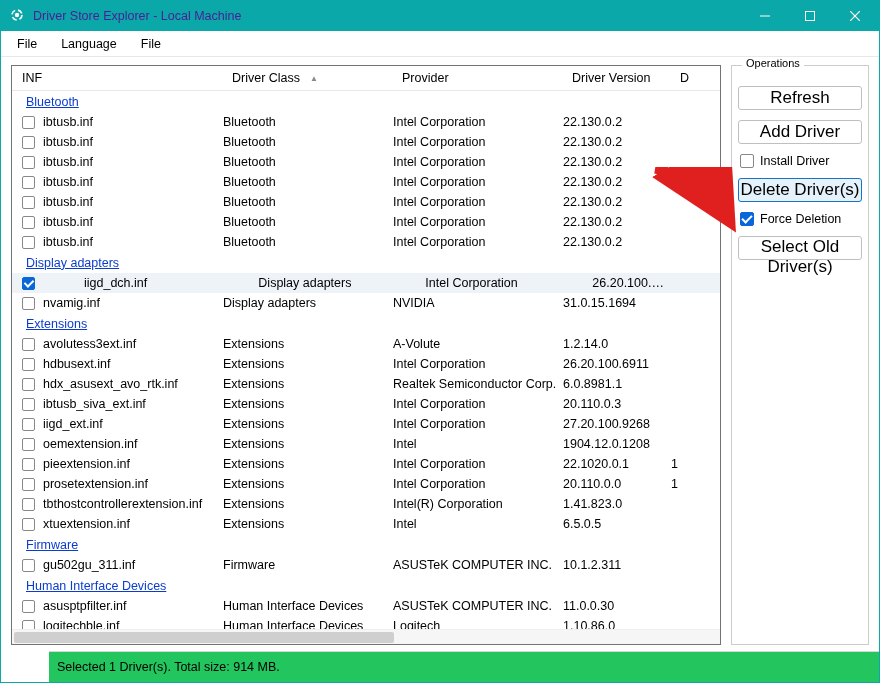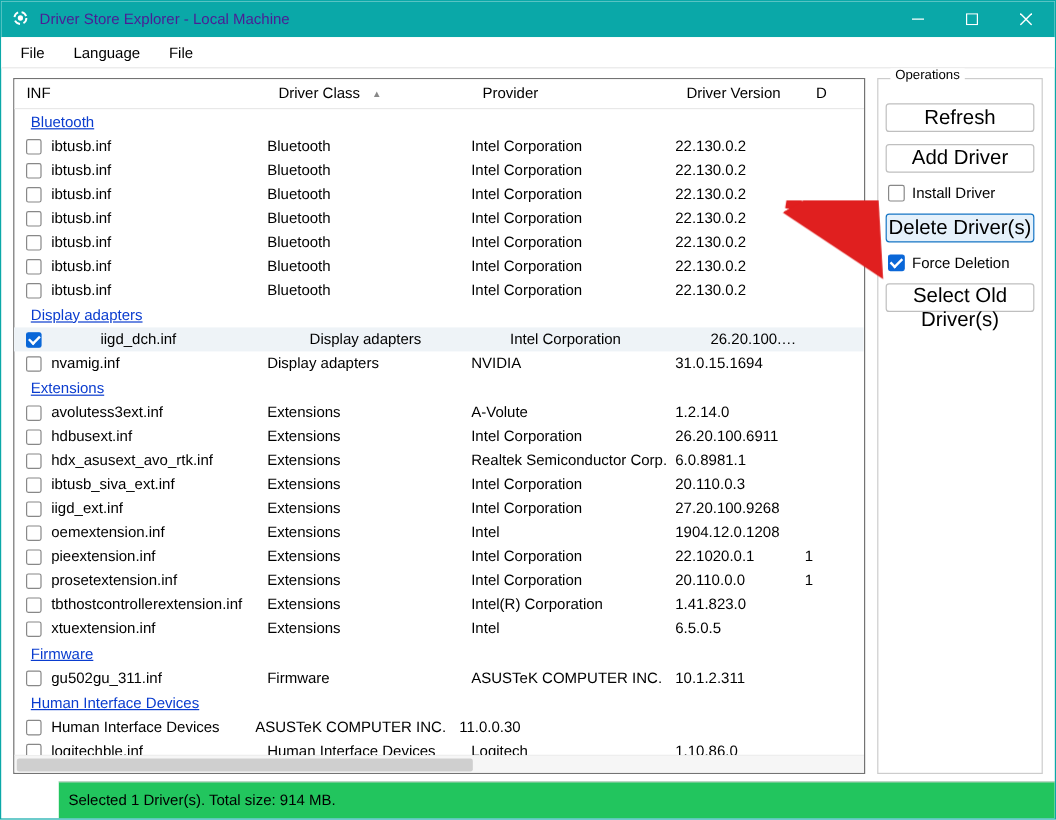--- a/index.html
+++ b/index.html
@@ -347,20 +347,21 @@
           <span class="cbx"></span>
           <div class="c c1">gu502gu_311.inf</div>
           <div class="c c2">Firmware</div>
           <div class="c c3">ASUSTeK COMPUTER INC.</div>
           <div class="c c4">10.1.2.311</div>
           <div class="c c5"></div>
         </div>
         <div class="grouphead">Human Interface Devices</div>
         <div class="row">
           <span class="cbx"></span>
+          <div class="c c1">asusptpfilter.inf</div>
           <div class="c c2">Human Interface Devices</div>
           <div class="c c3">ASUSTeK COMPUTER INC.</div>
           <div class="c c4">11.0.0.30</div>
           <div class="c c5"></div>
         </div>
         <div class="row">
           <span class="cbx"></span>
           <div class="c c1">logitechble.inf</div>
           <div class="c c2">Human Interface Devices</div>
           <div class="c c3">Logitech</div>

